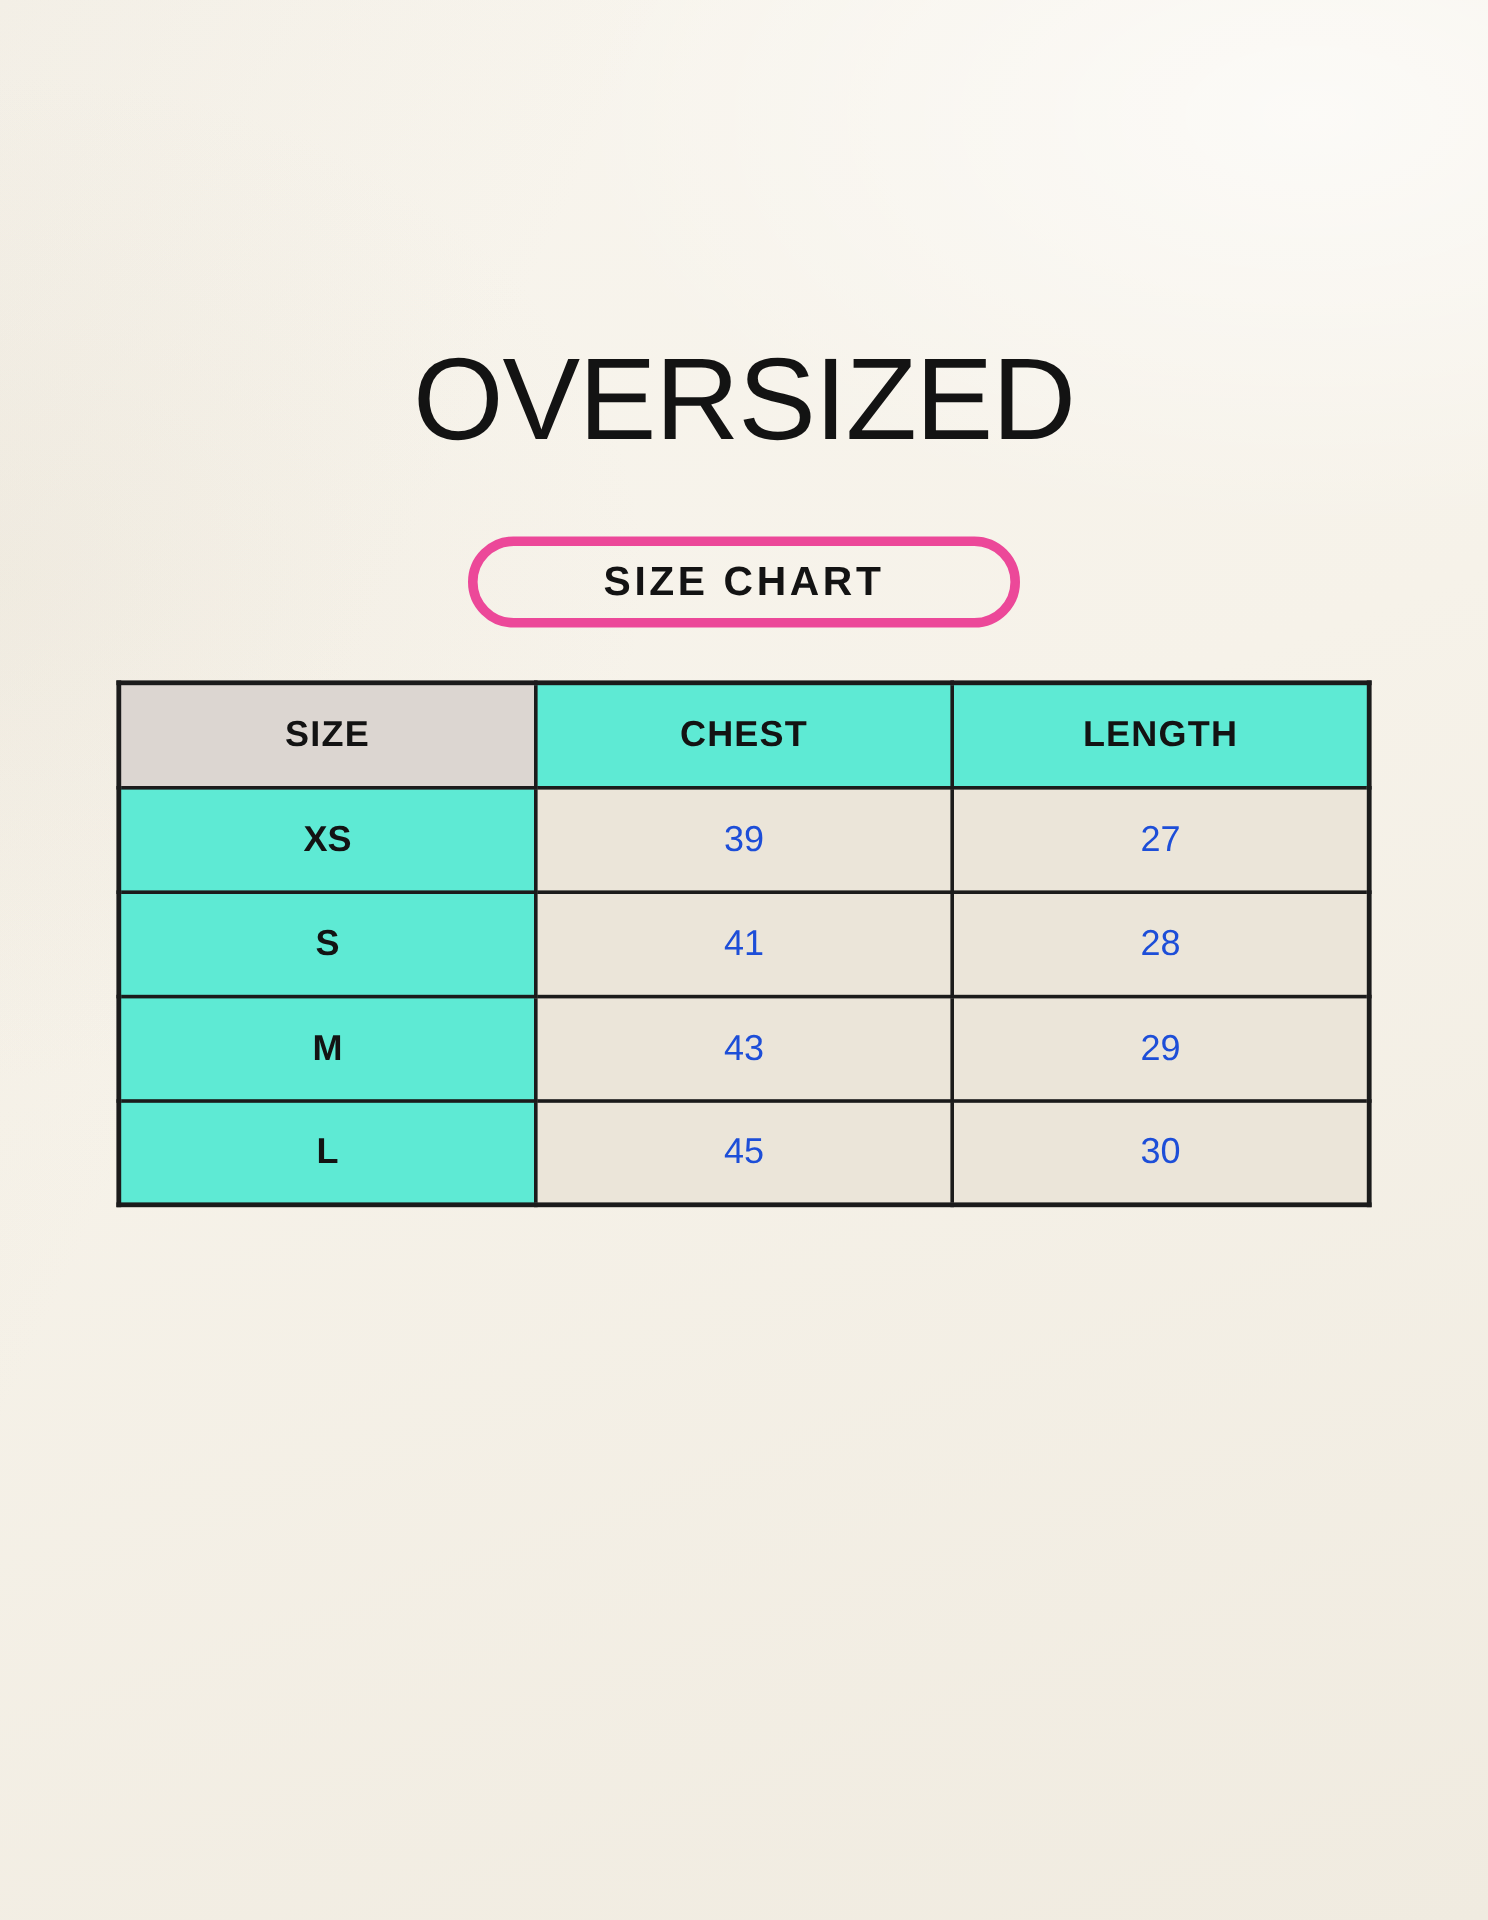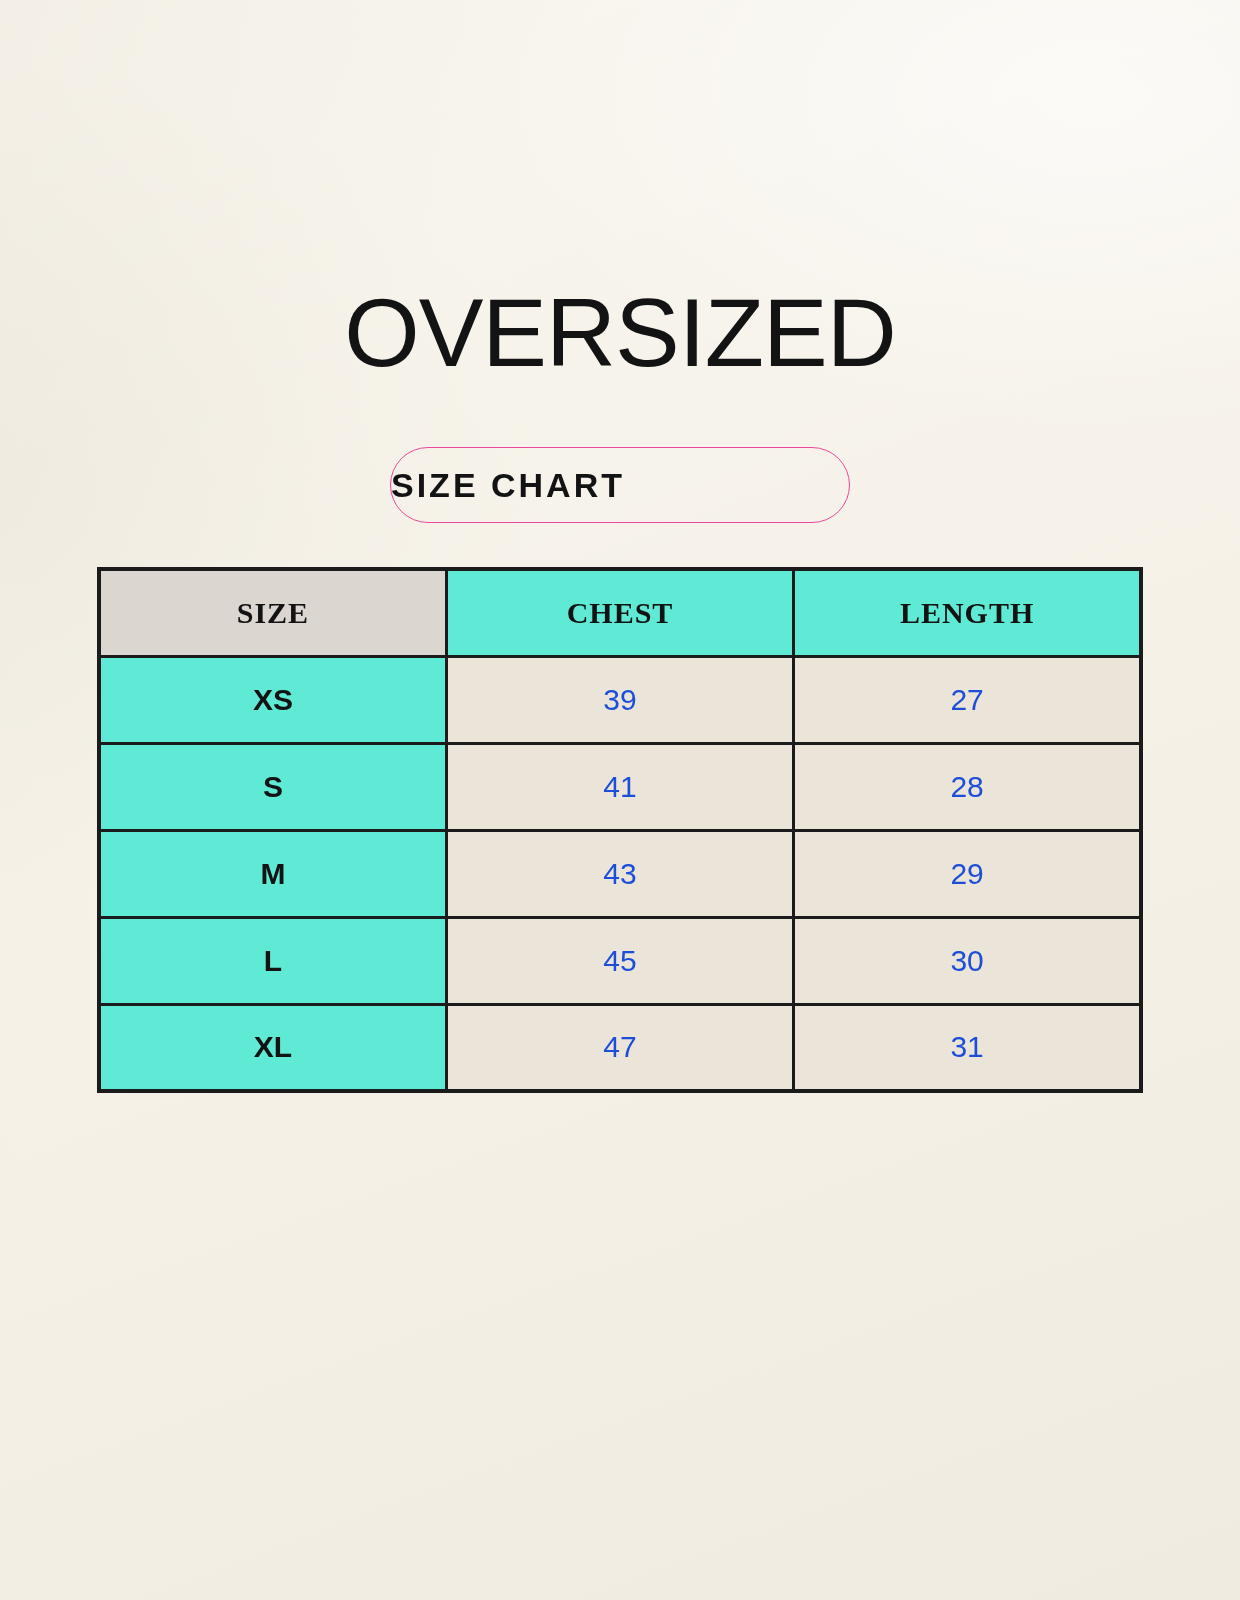--- a/index.html
+++ b/index.html
@@ -35,25 +35,26 @@
     line-height: 93px;
     font-weight: 400;
     letter-spacing: -1px;
     color: #131313;
   }
 
   .size-chart-pill {
     width: 460px;
     height: 76px;
     margin: 68px auto 0 auto;
-    border: 1px solid #ec4899;
+    border: 8px solid #ec4899;
     border-radius: 40px;
     background: transparent;
     display: flex;
     align-items: center;
+    justify-content: center;
   }
 
   .size-chart-pill .pill-label {
     font-size: 34px;
     font-weight: 600;
     letter-spacing: 3px;
     color: #131313;
   }
 
   table.size-table {
@@ -70,21 +71,20 @@
     height: 87px;
     text-align: center;
     vertical-align: middle;
   }
 
   .size-table th {
     font-size: 30px;
     font-weight: 700;
     letter-spacing: 1px;
     color: #131313;
-    font-family: Liberation Serif, serif;
   }
 
   .size-table th.col-size  { background: #dcd6d1; }
   .size-table th.col-pink  { background: #5eead4; }
 
   .size-table td.size-cell {
     background: #5eead4;
     font-size: 30px;
     font-weight: 700;
     color: #131313;
@@ -142,22 +142,17 @@
       <tr>
         <td class="size-cell">M</td>
         <td class="value-cell">43</td>
         <td class="value-cell">29</td>
       </tr>
       <tr>
         <td class="size-cell">L</td>
         <td class="value-cell">45</td>
         <td class="value-cell">30</td>
       </tr>
-      <tr>
-        <td class="size-cell">XL</td>
-        <td class="value-cell">47</td>
-        <td class="value-cell">31</td>
-      </tr>
     </tbody>
   </table>
 
 
 </div>
 
 </body></html>

